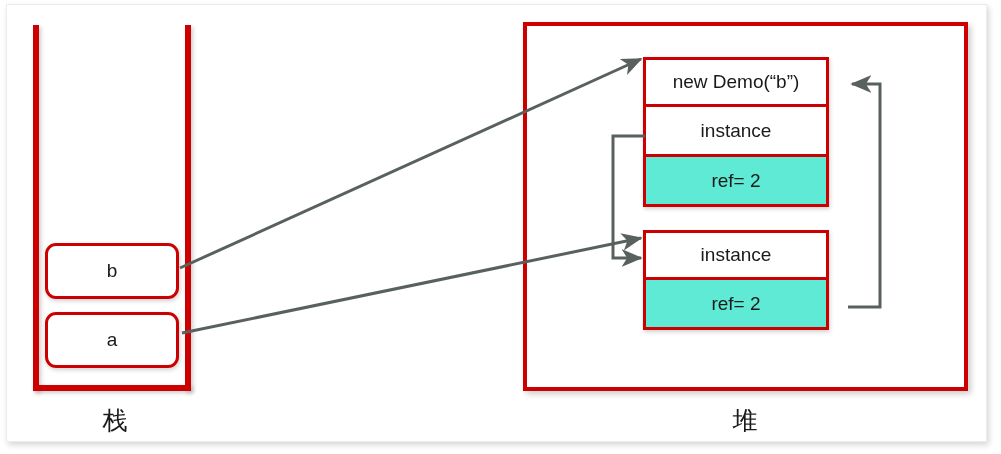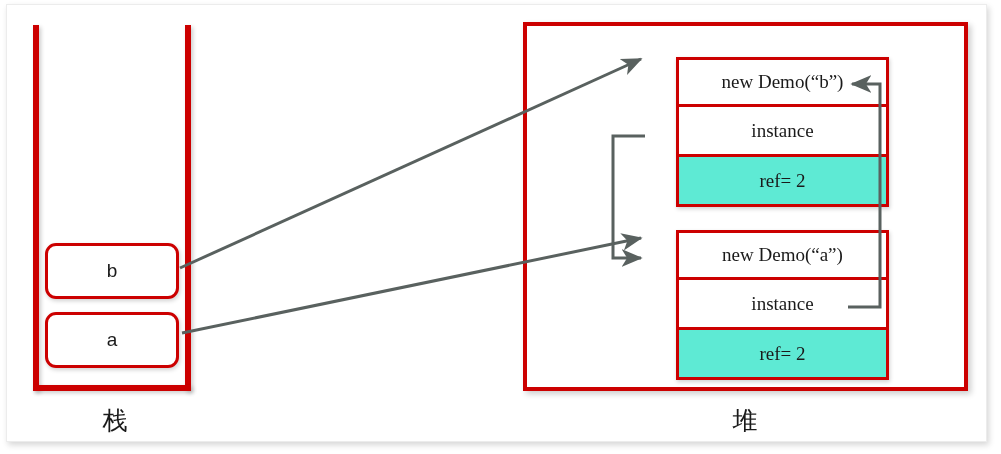--- a/index.html
+++ b/index.html
@@ -89,25 +89,24 @@
     height: 369px;
     border: 4px solid #CC0000;
     background: #ffffff;
     box-sizing: border-box;
     box-shadow: 3px 3px 6px rgba(0,0,0,0.20);
   }
 
   
   .obj-card {
     position: absolute;
-    left: 676px;
-    width: 213px;
+    left: 643px;
+    width: 186px;
     box-sizing: border-box;
     box-shadow: 1px 2px 4px rgba(0,0,0,0.18);
-    font-family: Liberation Serif, serif;
   }
   .obj-card.obj0 { top: 57px; }
   .obj-card.obj1 { top: 230px; }
 
   .obj-row {
     height: 50px;
     border: 3px solid #CC0000;
     background: #ffffff;
     box-sizing: border-box;
     display: flex;
@@ -154,21 +153,20 @@
 
   <div class="heap-box"></div>
 
   <div class="obj-card obj0">
     <div class="obj-row">new Demo(“b”)</div>
     <div class="obj-row">instance</div>
     <div class="obj-row highlight">ref= 2</div>
   </div>
 
   <div class="obj-card obj1">
-    <div class="obj-row">new Demo(“a”)</div>
     <div class="obj-row">instance</div>
     <div class="obj-row highlight">ref= 2</div>
   </div>
 
   <div class="zone-label heap-label">堆</div>
 
   <svg class="links" viewBox="0 0 1001 454">
     <defs>
       <marker id="arrow" viewBox="0 0 10 10" refX="9.2" refY="5" markerWidth="7" markerHeight="7" orient="auto-start-reverse">
         <path d="M 0 0.8 L 10 5 L 0 9.2 L 2.6 5 Z" fill="#59615F"></path>

